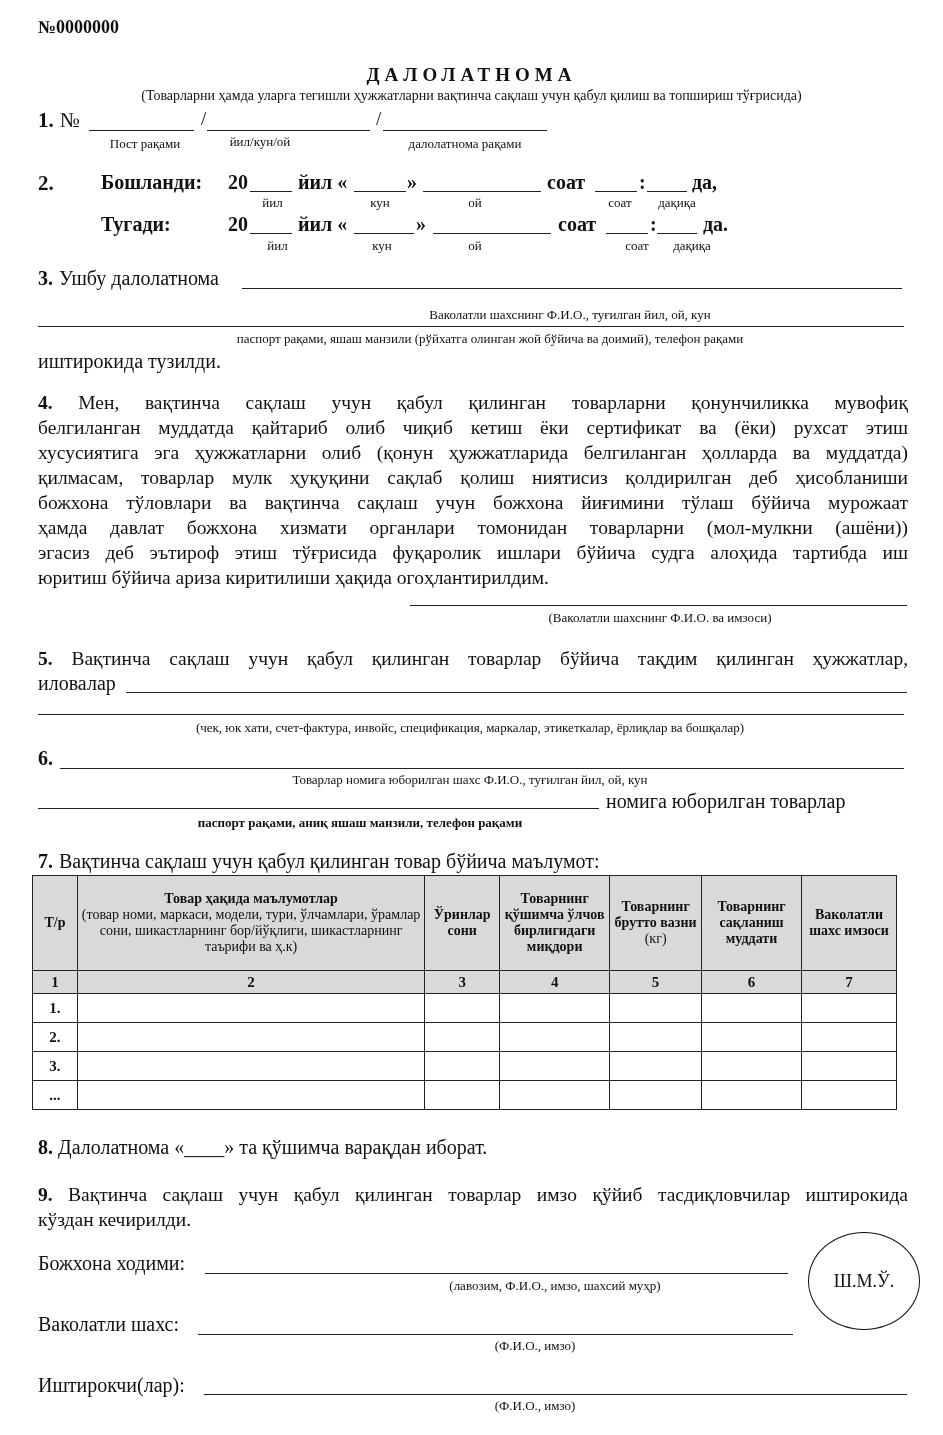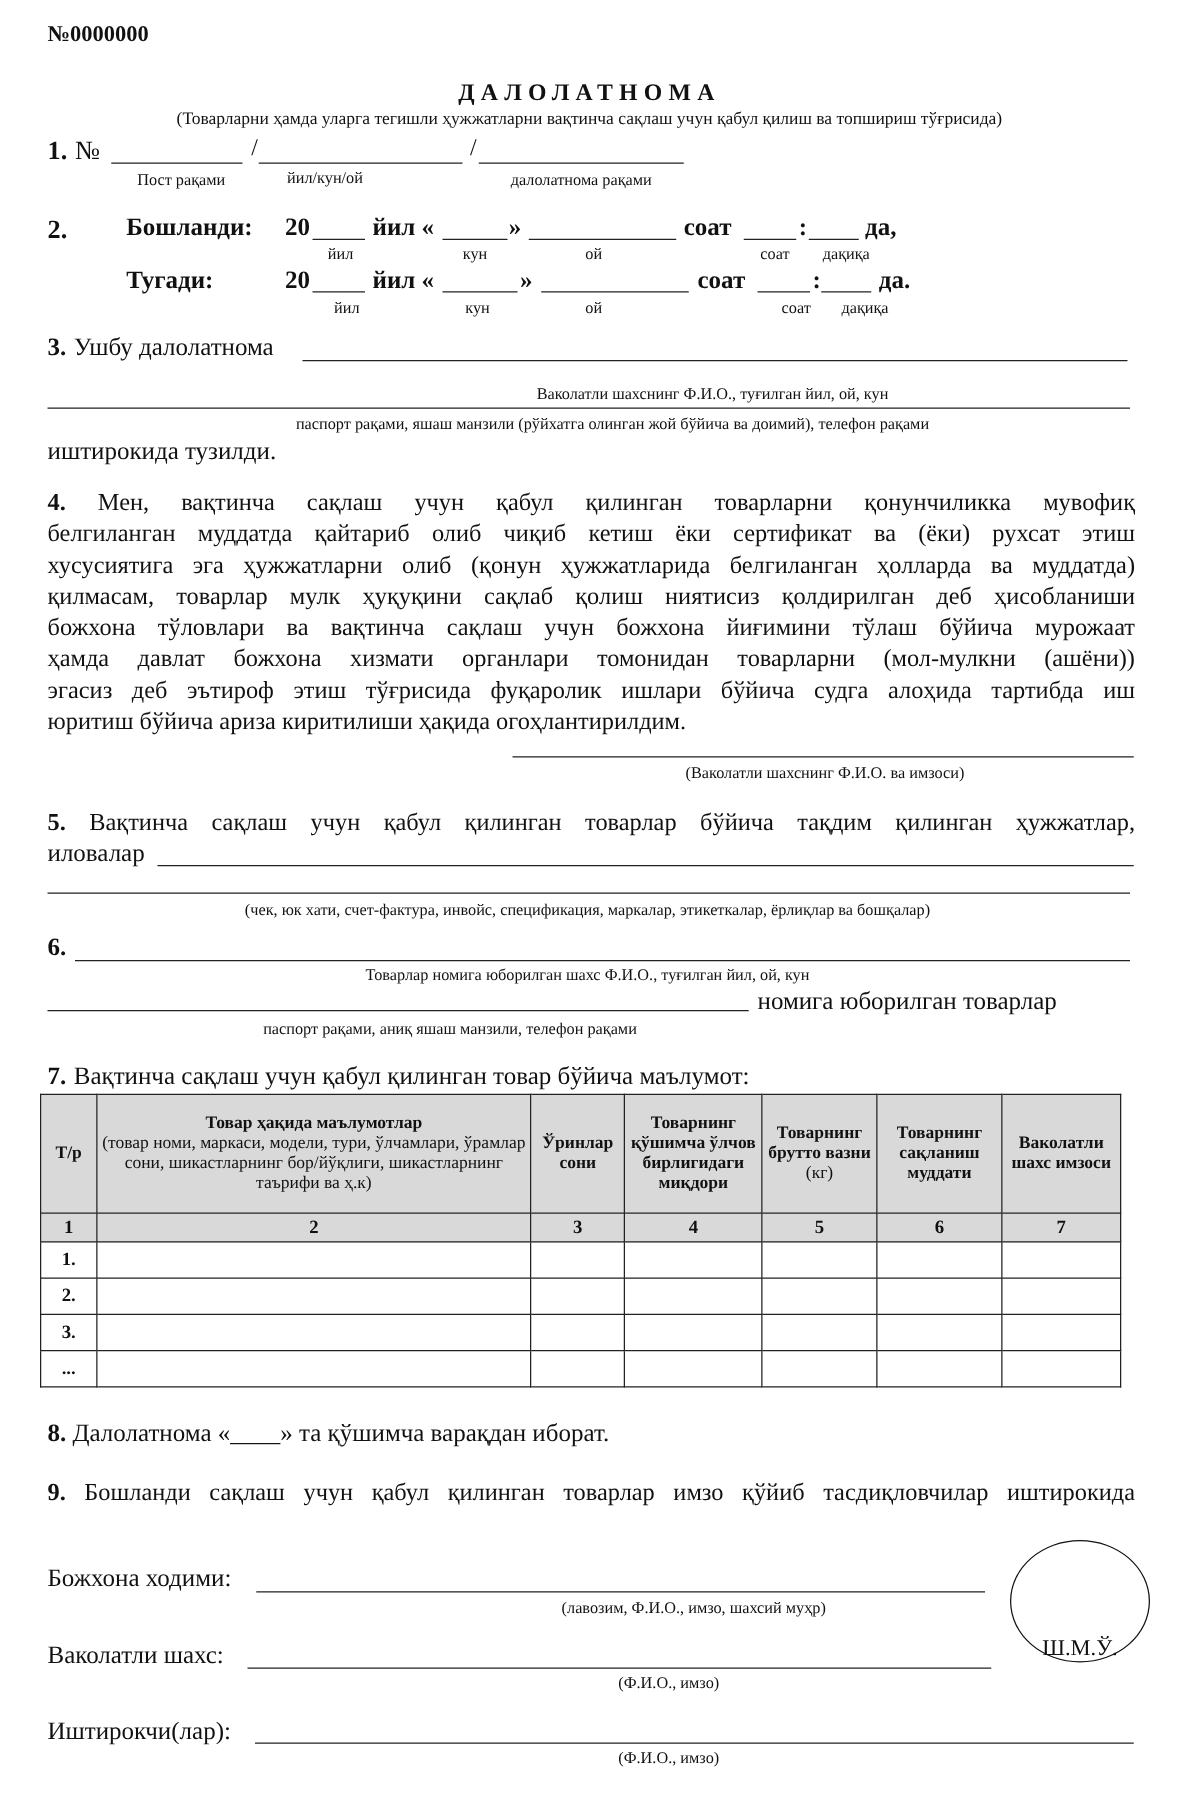--- a/index.html
+++ b/index.html
@@ -28,21 +28,21 @@
     font-size: 14px; padding: 0 2px; line-height: 16px;
   }
   table.goods thead tr.h th { background: #d9d9d9; height: 94px; }
   table.goods thead tr.n th { background: #d9d9d9; height: 22px; font-size: 15px; }
   table.goods tbody td { height: 28px; font-size: 15px; font-weight: bold; }
   .h-main { font-weight: bold; }
   .h-desc { font-weight: normal; }
   .stamp {
     position: absolute; left: 808px; top: 1232px; width: 110px; height: 96px;
     border: 1.5px solid #111; border-radius: 50%;
-    display: flex; align-items: flex-end; justify-content: center; font-size: 18px;
+    display: flex; align-items: center; justify-content: center; font-size: 18px;
   }
 </style>
 </head>
 <body>
 
 <div class="abs num" style="left:38px;top:17px;font-size:18px;">№0000000</div>
 <div class="abs title" style="left:0;width:943px;text-align:center;top:64px;">ДАЛОЛАТНОМА</div>
 <div class="abs sub" style="left:0;width:943px;text-align:center;top:88px;">(Товарларни ҳамда уларга тегишли ҳужжатларни вақтинча сақлаш учун қабул қилиш ва топшириш тўғрисида)</div>
 
 <div>
@@ -132,21 +132,21 @@
   <div class="line" style="left:38px;top:714px;width:866px;"></div>
   <span class="cap" style="left:60px;width:820px;top:720px;">(чек, юк хати, счет-фактура, инвойс, спецификация, маркалар, этикеткалар, ёрлиқлар ва бошқалар)</span>
 </div>
 
 <div>
   <span class="abs num" style="left:38px;top:747px;font-size:20px;">6.</span>
   <div class="line" style="left:60px;top:768px;width:844px;"></div>
   <span class="cap" style="left:200px;width:540px;top:772px;">Товарлар номига юборилган шахс Ф.И.О., туғилган йил, ой, кун</span>
   <div class="line" style="left:38px;top:808px;width:561px;"></div>
   <span class="abs t18" style="left:606px;top:790px;font-size:20px;">номига юборилган товарлар</span>
-  <span class="cap" style="left:120px;width:480px;top:815px;">паспорт рақами, аниқ яшаш манзили, телефон рақами</span>
+  <span class="cap" style="left:120px;width:480px;top:815px;font-weight:bold;">паспорт рақами, аниқ яшаш манзили, телефон рақами</span>
 </div>
 
 <div>
   <span class="abs num" style="left:38px;top:850px;font-size:20px;">7.</span>
   <span class="abs t18" style="left:59px;top:850px;font-size:20px;">Вақтинча сақлаш учун қабул қилинган товар бўйича маълумот:</span>
 
   <table class="goods">
     <colgroup>
       <col style="width:45px">
         <col style="width:348px">
@@ -222,21 +222,22 @@
     </tbody>
   </table>
 </div>
 
 <div>
   <span class="abs t18" style="left:38px;top:1136px;font-size:20px;text-align:right;"><b>8.</b> <span>Далолатнома «</span><span>____</span><span>» та қўшимча варақдан иборат.</span></span>
 </div>
 
 <div>
   <div class="abs para" style="left:38px;top:1182px;width:870px;">
-    <span class="l"><b>9.</b> <span>Бошланди сақлаш учун қабул қилинган товарлар имзо қўйиб тасдиқловчилар иштирокида</span></span>
+    <span class="l"><b>9.</b> <span>Вақтинча сақлаш учун қабул қилинган товарлар имзо қўйиб тасдиқловчилар иштирокида</span></span>
+    <span class="l last">кўздан кечирилди.</span>
   </div>
 
   <span class="abs t18" style="left:38px;top:1252px;font-size:20px;">Божхона ходими:</span>
   <div class="line" style="left:205px;top:1273px;width:583px;"></div>
   <span class="cap" style="left:380px;width:350px;top:1278px;">(лавозим, Ф.И.О., имзо, шахсий муҳр)</span>
 
   <span class="abs t18" style="left:38px;top:1313px;font-size:20px;">Ваколатли шахс:</span>
   <div class="line" style="left:198px;top:1334px;width:595px;"></div>
   <span class="cap" style="left:430px;width:210px;top:1338px;">(Ф.И.О., имзо)</span>
 

